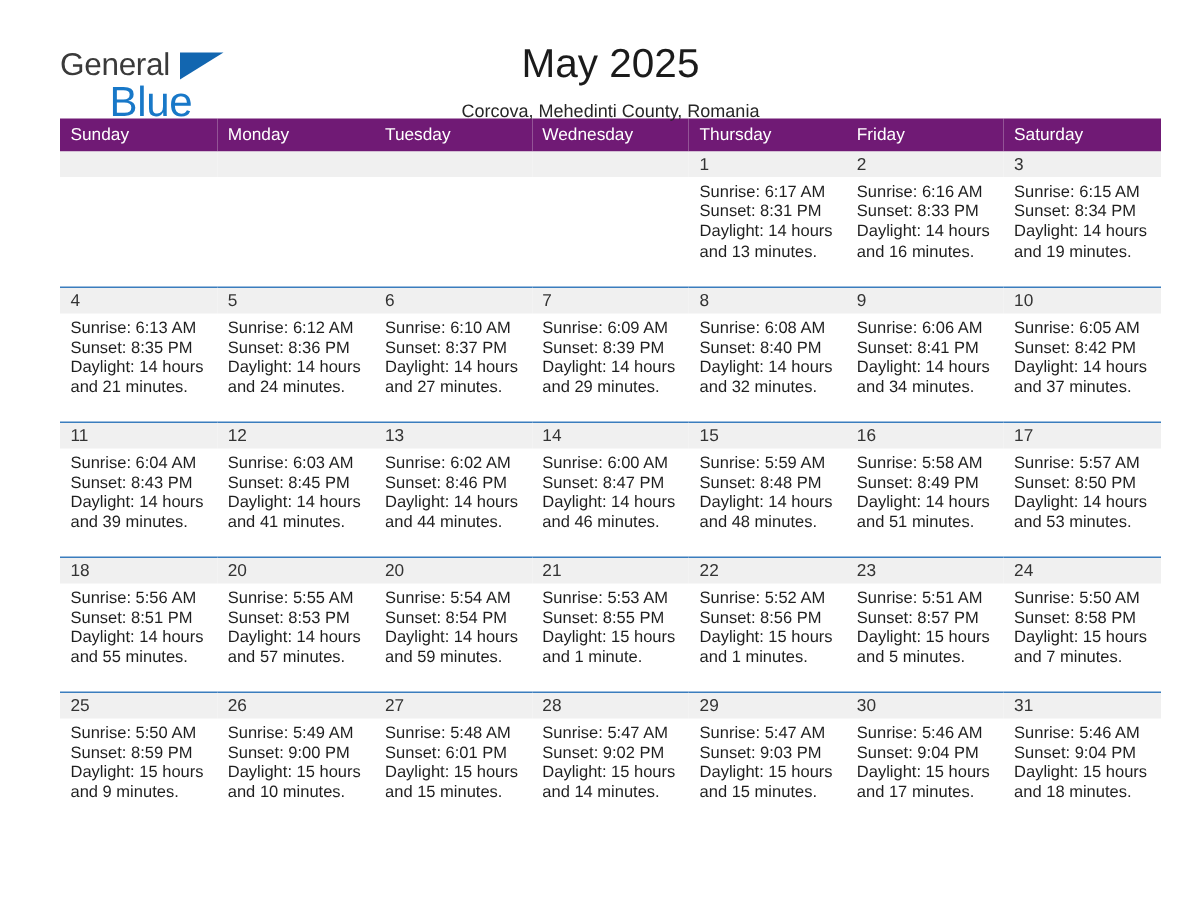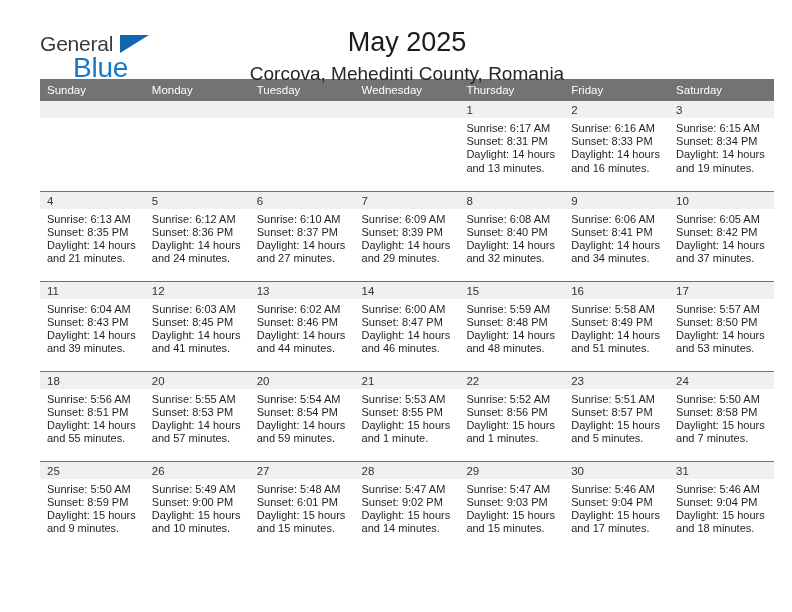--- a/index.html
+++ b/index.html
@@ -69,35 +69,35 @@
     padding-right: 2px;
   }
   .month-title {
     font-size: 27px;
     color: #1b1b1b;
     line-height: 32px;
     font-weight: normal;
     margin: 0;
   }
   .location {
-    font-size: 19px;
+    font-size: 12px;
     color: #262626;
     line-height: 20px;
     margin-top: 6px;
   }
 
   
   .calendar {
     width: 734px;
     border-collapse: collapse;
     table-layout: fixed;
     margin-top: 5px;
   }
   .calendar th {
-    background: #737373;
+    background: #701a75;
     color: #ffffff;
     font-size: 11.5px;
     font-weight: normal;
     text-align: left;
     padding: 5px 0 5px 7px;
     height: 20px;
     box-sizing: border-box;
   }
   .calendar td {
     vertical-align: top;

